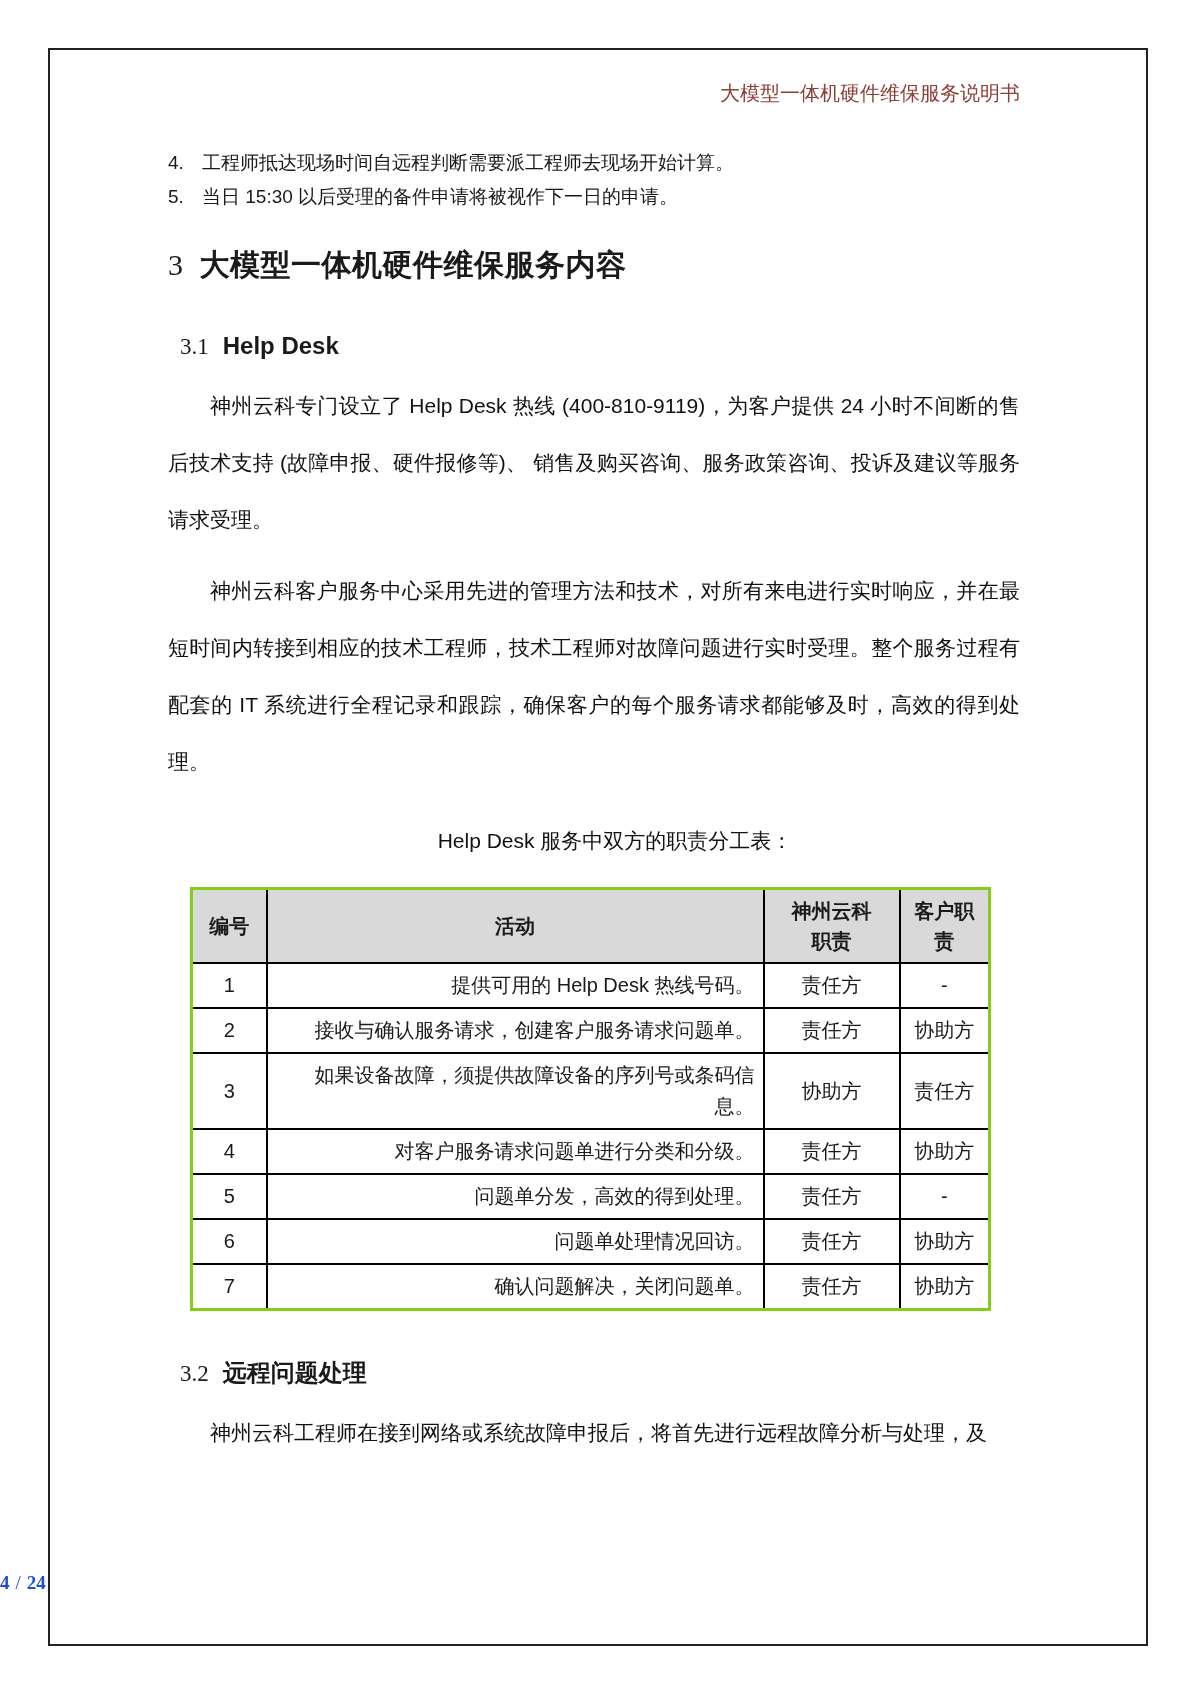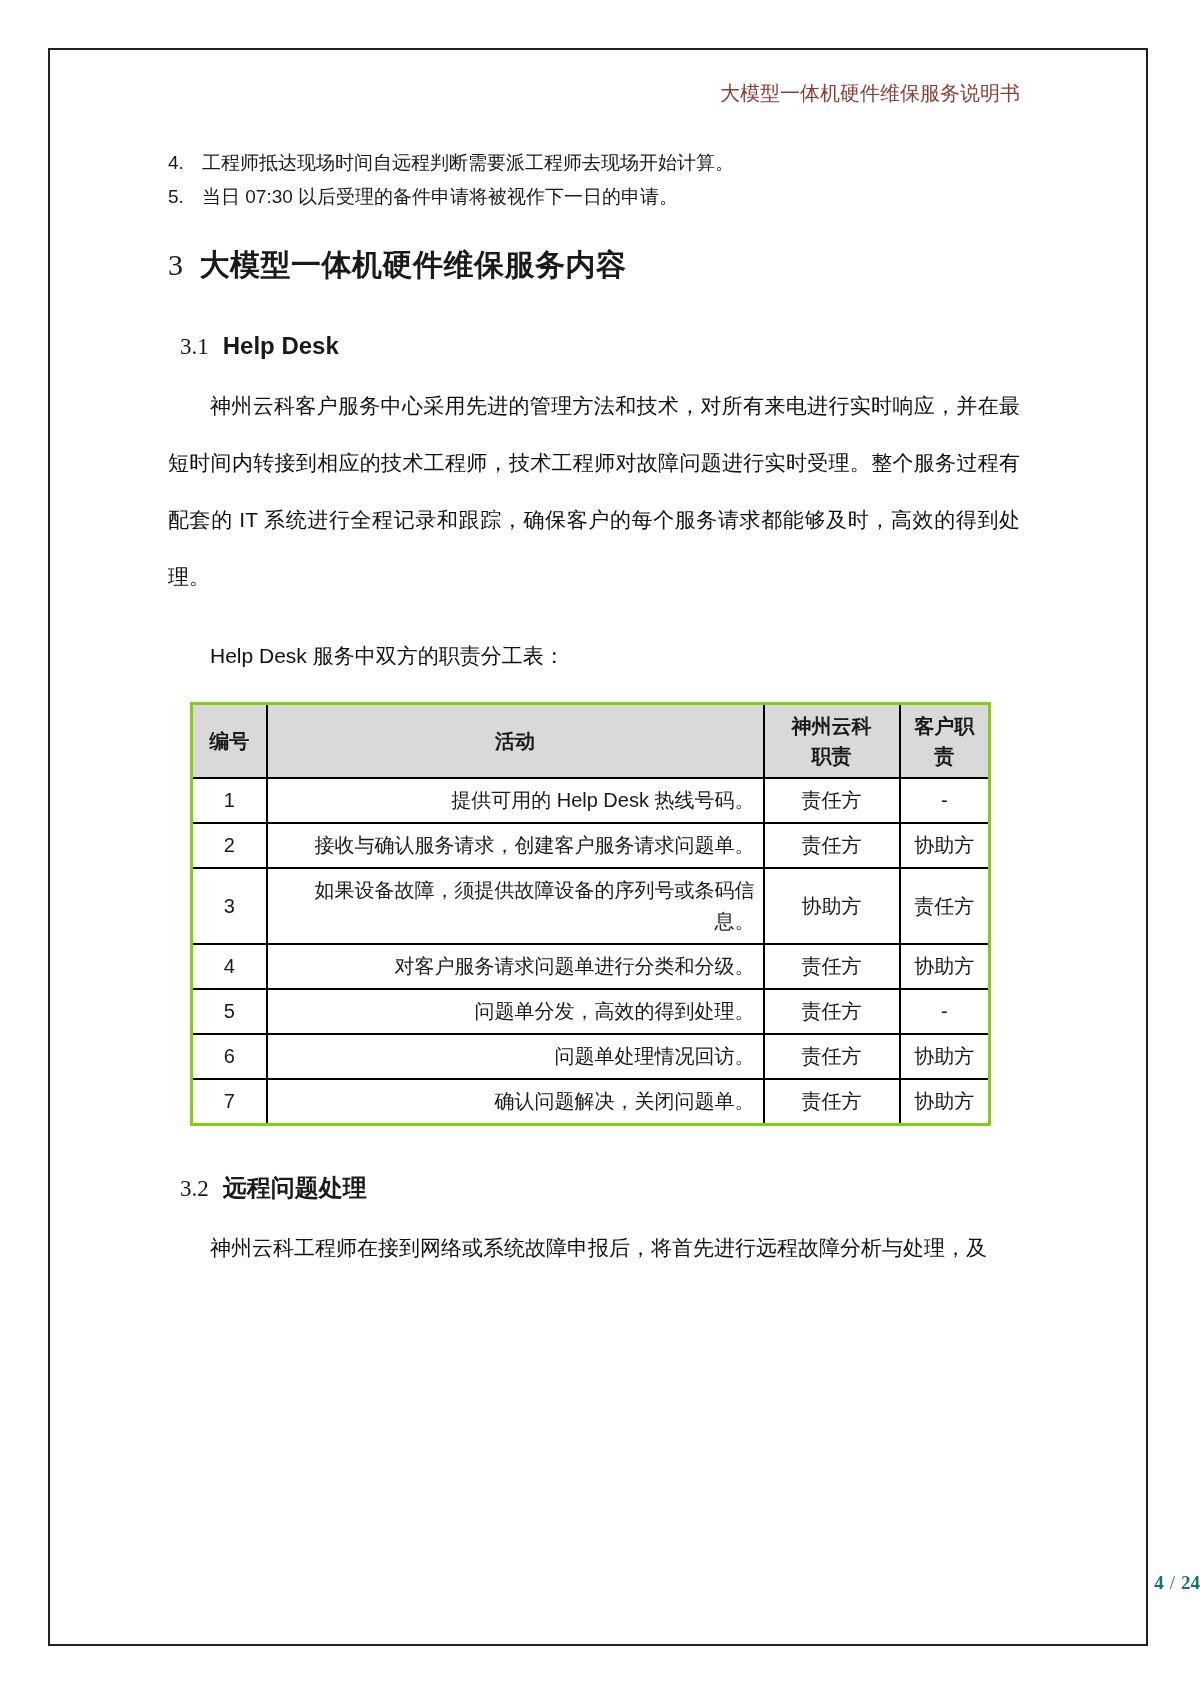--- a/index.html
+++ b/index.html
@@ -25,21 +25,21 @@
   .chapter{margin-top:32px;font-size:30px;line-height:38px;letter-spacing:0.5px;}
   .chapter .ch-num{font-family:"Liberation Serif","DejaVu Serif",serif;font-weight:400;margin-right:16px;}
   .chapter .ch-title{font-weight:700;}
   .section-h{margin-top:46px;margin-left:12px;font-size:24px;line-height:32px;}
   .section-h .sec-num{font-family:"Liberation Serif","DejaVu Serif",serif;font-weight:400;font-size:23px;margin-right:14px;}
   .section-h .sec-title{font-weight:700;}
   .para{
     margin:14px 0 0 0;font-size:21px;line-height:57px;
     text-align:justify;text-indent:2em;color:#111111;
   }
-  .lead-in{margin-top:22px;text-align:left;}
+  .lead-in{margin-top:22px;text-align:center;}
   table.resp{
     margin:18px 0 0 22px;width:798px;border-collapse:collapse;
     border:3px solid #84cc16;table-layout:fixed;font-size:20px;
   }
   table.resp col.c-no{width:75px;}
   table.resp col.c-act{width:497px;}
   table.resp col.c-ven{width:136px;}
   table.resp col.c-cus{width:90px;}
   table.resp th,table.resp td{
     border:2px solid #000000;vertical-align:middle;
@@ -47,23 +47,23 @@
   }
   table.resp thead th{
     background:#d9d9d9;font-weight:700;text-align:center;
     height:74px;line-height:30px;
   }
   td.c-center{text-align:center;}
   td.c-act{text-align:right;padding:7px 14px;line-height:31px;}
   table.resp tbody td{height:43px;}
   .s32{}
   .page-footer{
-    position:absolute;left:0;right:0;bottom:104px;text-align:right;
+    position:absolute;left:0;right:0;bottom:104px;text-align:left;
     font-family:"Liberation Serif","DejaVu Serif",serif;
-    font-weight:700;font-size:19px;color:#0f766e;
+    font-weight:700;font-size:19px;color:#1d4ed8;
   }
   .page-footer .sep{font-weight:400;padding:0 6px;}
 </style>
 </head>
 <body>
 
 <div class="page-border"></div>
 
 <div class="content">
 
@@ -71,32 +71,33 @@
     <span>大模型一体机硬件维保服务说明书</span>
   </div>
 
   <div class="num-list">
     <div class="num-item">
       <span class="num">4.</span>
       <span class="txt">工程师抵达现场时间自远程判断需要派工程师去现场开始计算。</span>
     </div>
     <div class="num-item">
       <span class="num">5.</span>
-      <span class="txt">当日 07:30 以后受理的备件申请将被视作下一日的申请。</span>
+      <span class="txt">当日 15:30 以后受理的备件申请将被视作下一日的申请。</span>
     </div>
   </div>
 
   <div class="chapter">
     <span class="ch-num">3</span><span class="ch-title">大模型一体机硬件维保服务内容</span>
   </div>
 
   <div class="section-h">
     <span class="sec-num">3.1</span><span class="sec-title">Help Desk</span>
   </div>
 
+  <p class="para">神州云科专门设立了 Help Desk 热线 (400-810-9119)，为客户提供 24 小时不间断的售后技术支持 (故障申报、硬件报修等)、 销售及购买咨询、服务政策咨询、投诉及建议等服务请求受理。</p>
   <p class="para">神州云科客户服务中心采用先进的管理方法和技术，对所有来电进行实时响应，并在最短时间内转接到相应的技术工程师，技术工程师对故障问题进行实时受理。整个服务过程有配套的 IT 系统进行全程记录和跟踪，确保客户的每个服务请求都能够及时，高效的得到处理。</p>
   <p class="para lead-in">Help Desk 服务中双方的职责分工表：</p>
 
   <table class="resp">
     <colgroup>
         <col class="c-no">
         <col class="c-act">
         <col class="c-ven">
         <col class="c-cus">
       </colgroup>

